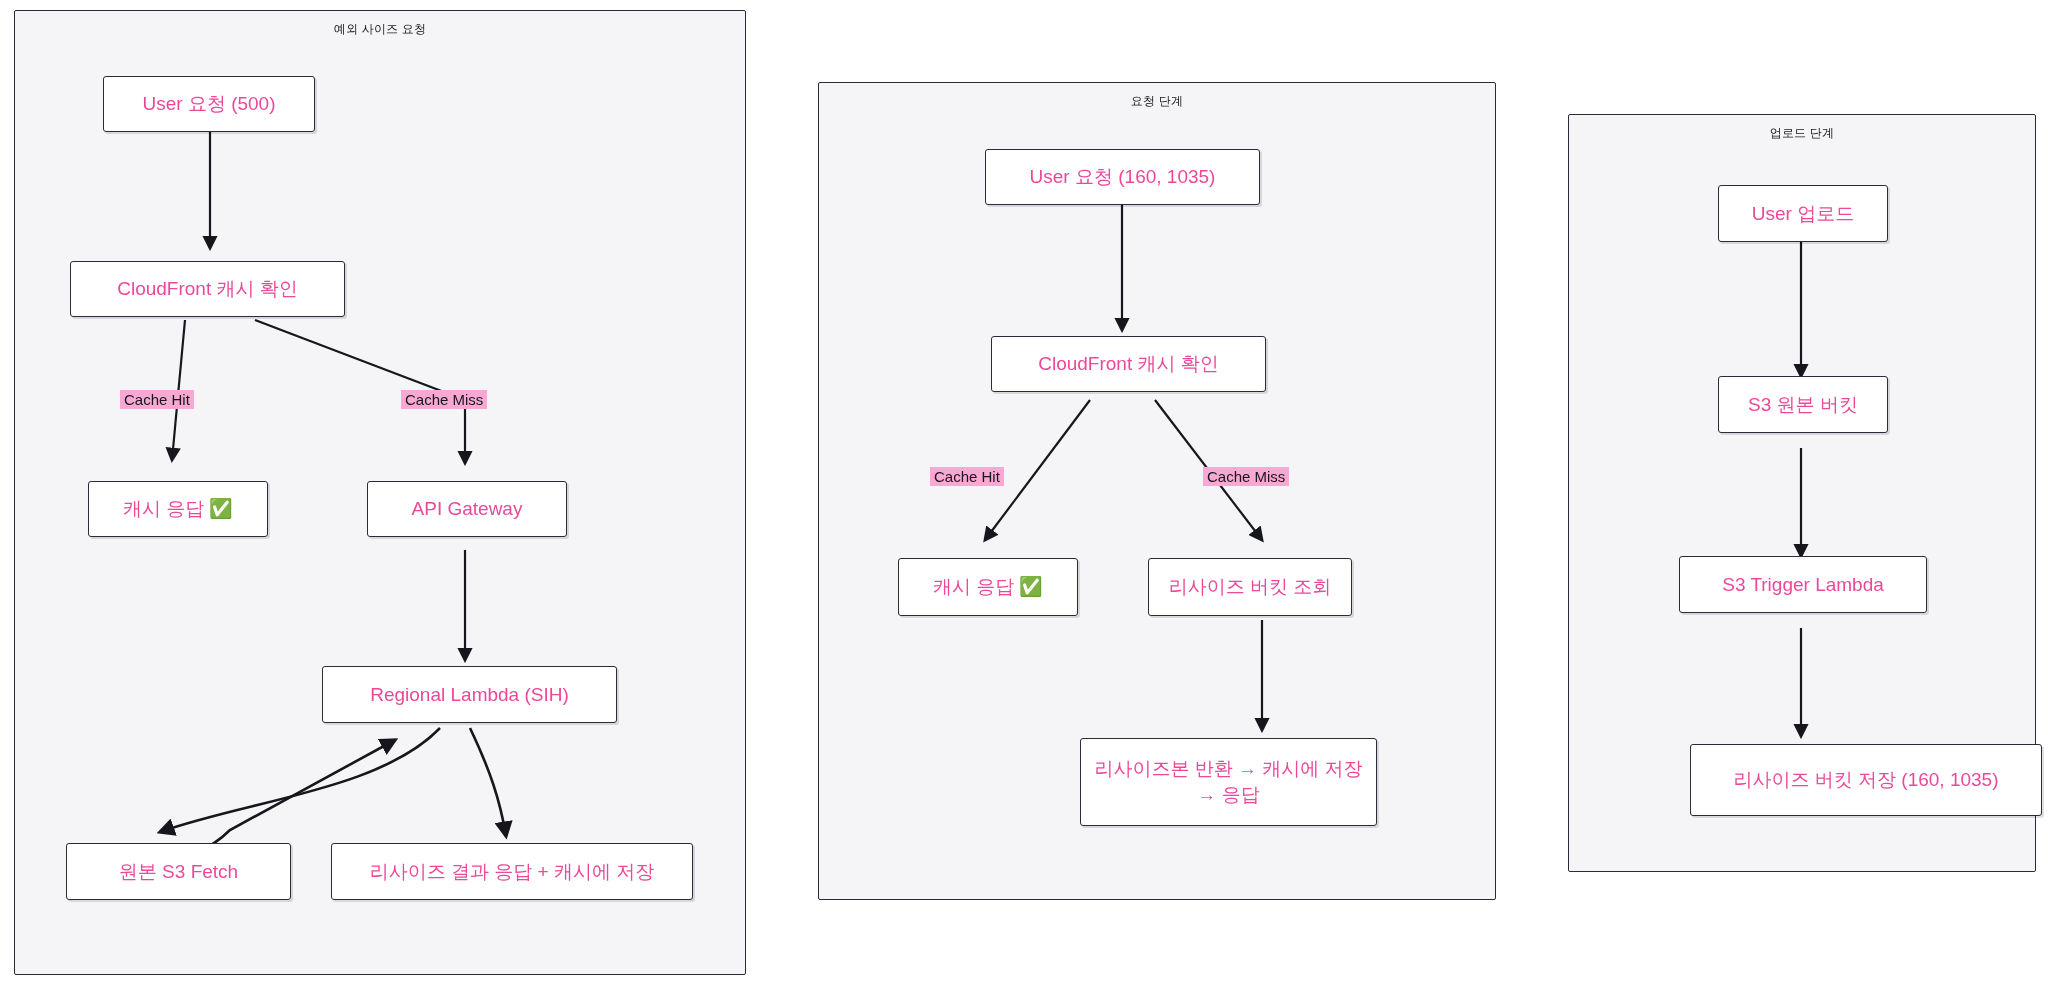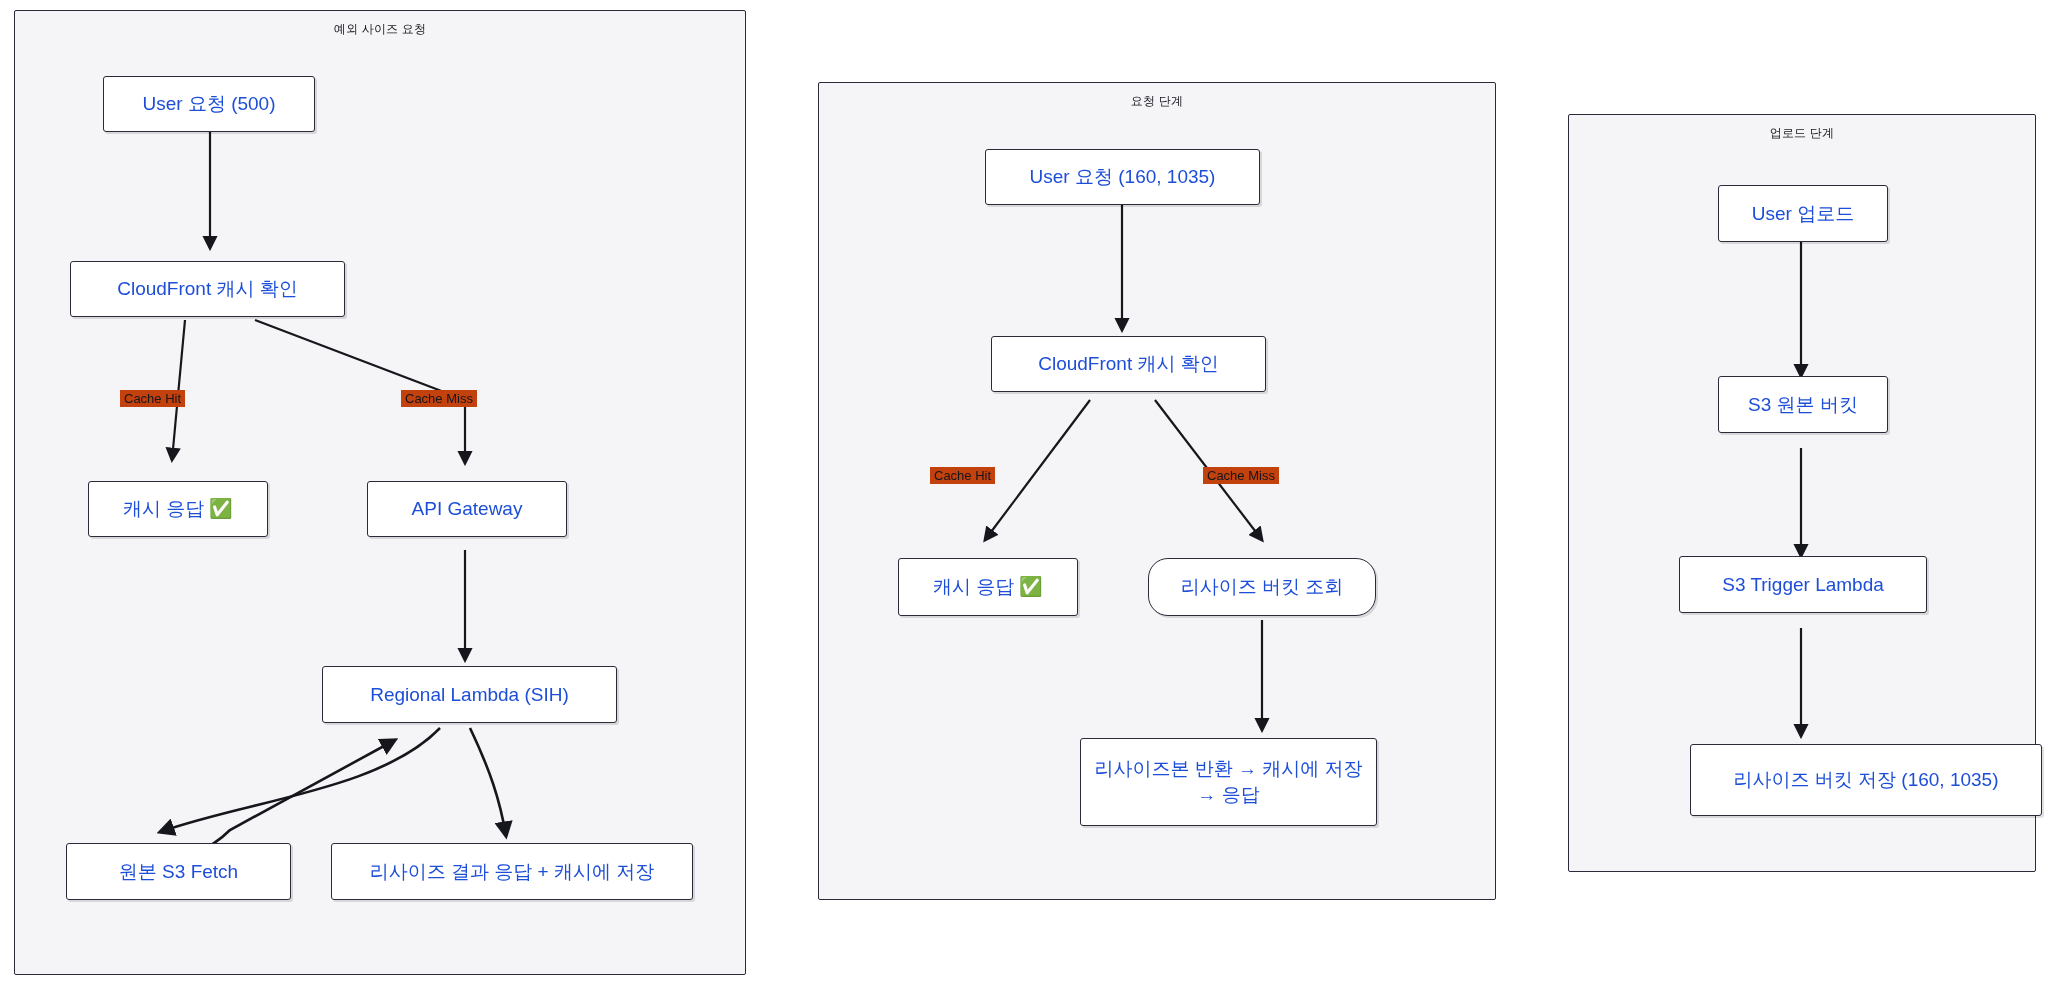--- a/index.html
+++ b/index.html
@@ -40,30 +40,30 @@
     position: absolute;
     background: #ffffff;
     border: 1.6px solid #2a2a3a;
     border-radius: 3px;
     box-sizing: border-box;
     display: flex;
     align-items: center;
     justify-content: center;
     text-align: center;
     font-size: 19px;
-    color: #1d4ed8;
+    color: #ec4899;
     line-height: 1.35;
     padding: 4px 10px;
     box-shadow: 2px 2px 0 rgba(0,0,0,0.12);
   }
   .edge-label {
     position: absolute;
-    background: #c2410c;
+    background: #f9a8d4;
     color: #16161d;
-    font-size: 13px;
+    font-size: 15px;
     padding: 1px 4px;
     white-space: nowrap;
   }
   svg.edges {
     position: absolute;
     left: 0; top: 0;
     width: 2048px;
     height: 991px;
     overflow: visible;
     pointer-events: none;
@@ -142,21 +142,21 @@
 
   <div class="node" style="left:985px; top:149px; width:275px; height:56px;">
     <span>User 요청 (160, 1035)</span>
   </div>
   <div class="node" style="left:991px; top:336px; width:275px; height:56px;">
     <span>CloudFront 캐시 확인</span>
   </div>
   <div class="node" style="left:898px; top:558px; width:180px; height:58px;">
     <span>캐시 응답 ✅</span>
   </div>
-  <div class="node" style="left:1148px; top:558px; width:228px; height:58px;border-radius:20px;">
+  <div class="node" style="left:1148px; top:558px; width:204px; height:58px;">
     <span>리사이즈 버킷 조회</span>
   </div>
   <div class="node" style="left:1080px; top:738px; width:297px; height:88px;">
     <span>리사이즈본 반환 → 캐시에 저장 → 응답</span>
   </div>
 
   <div class="edge-label" style="left:930px; top:467px;">
     <span>Cache Hit</span>
   </div>
   <div class="edge-label" style="left:1203px; top:467px;">

